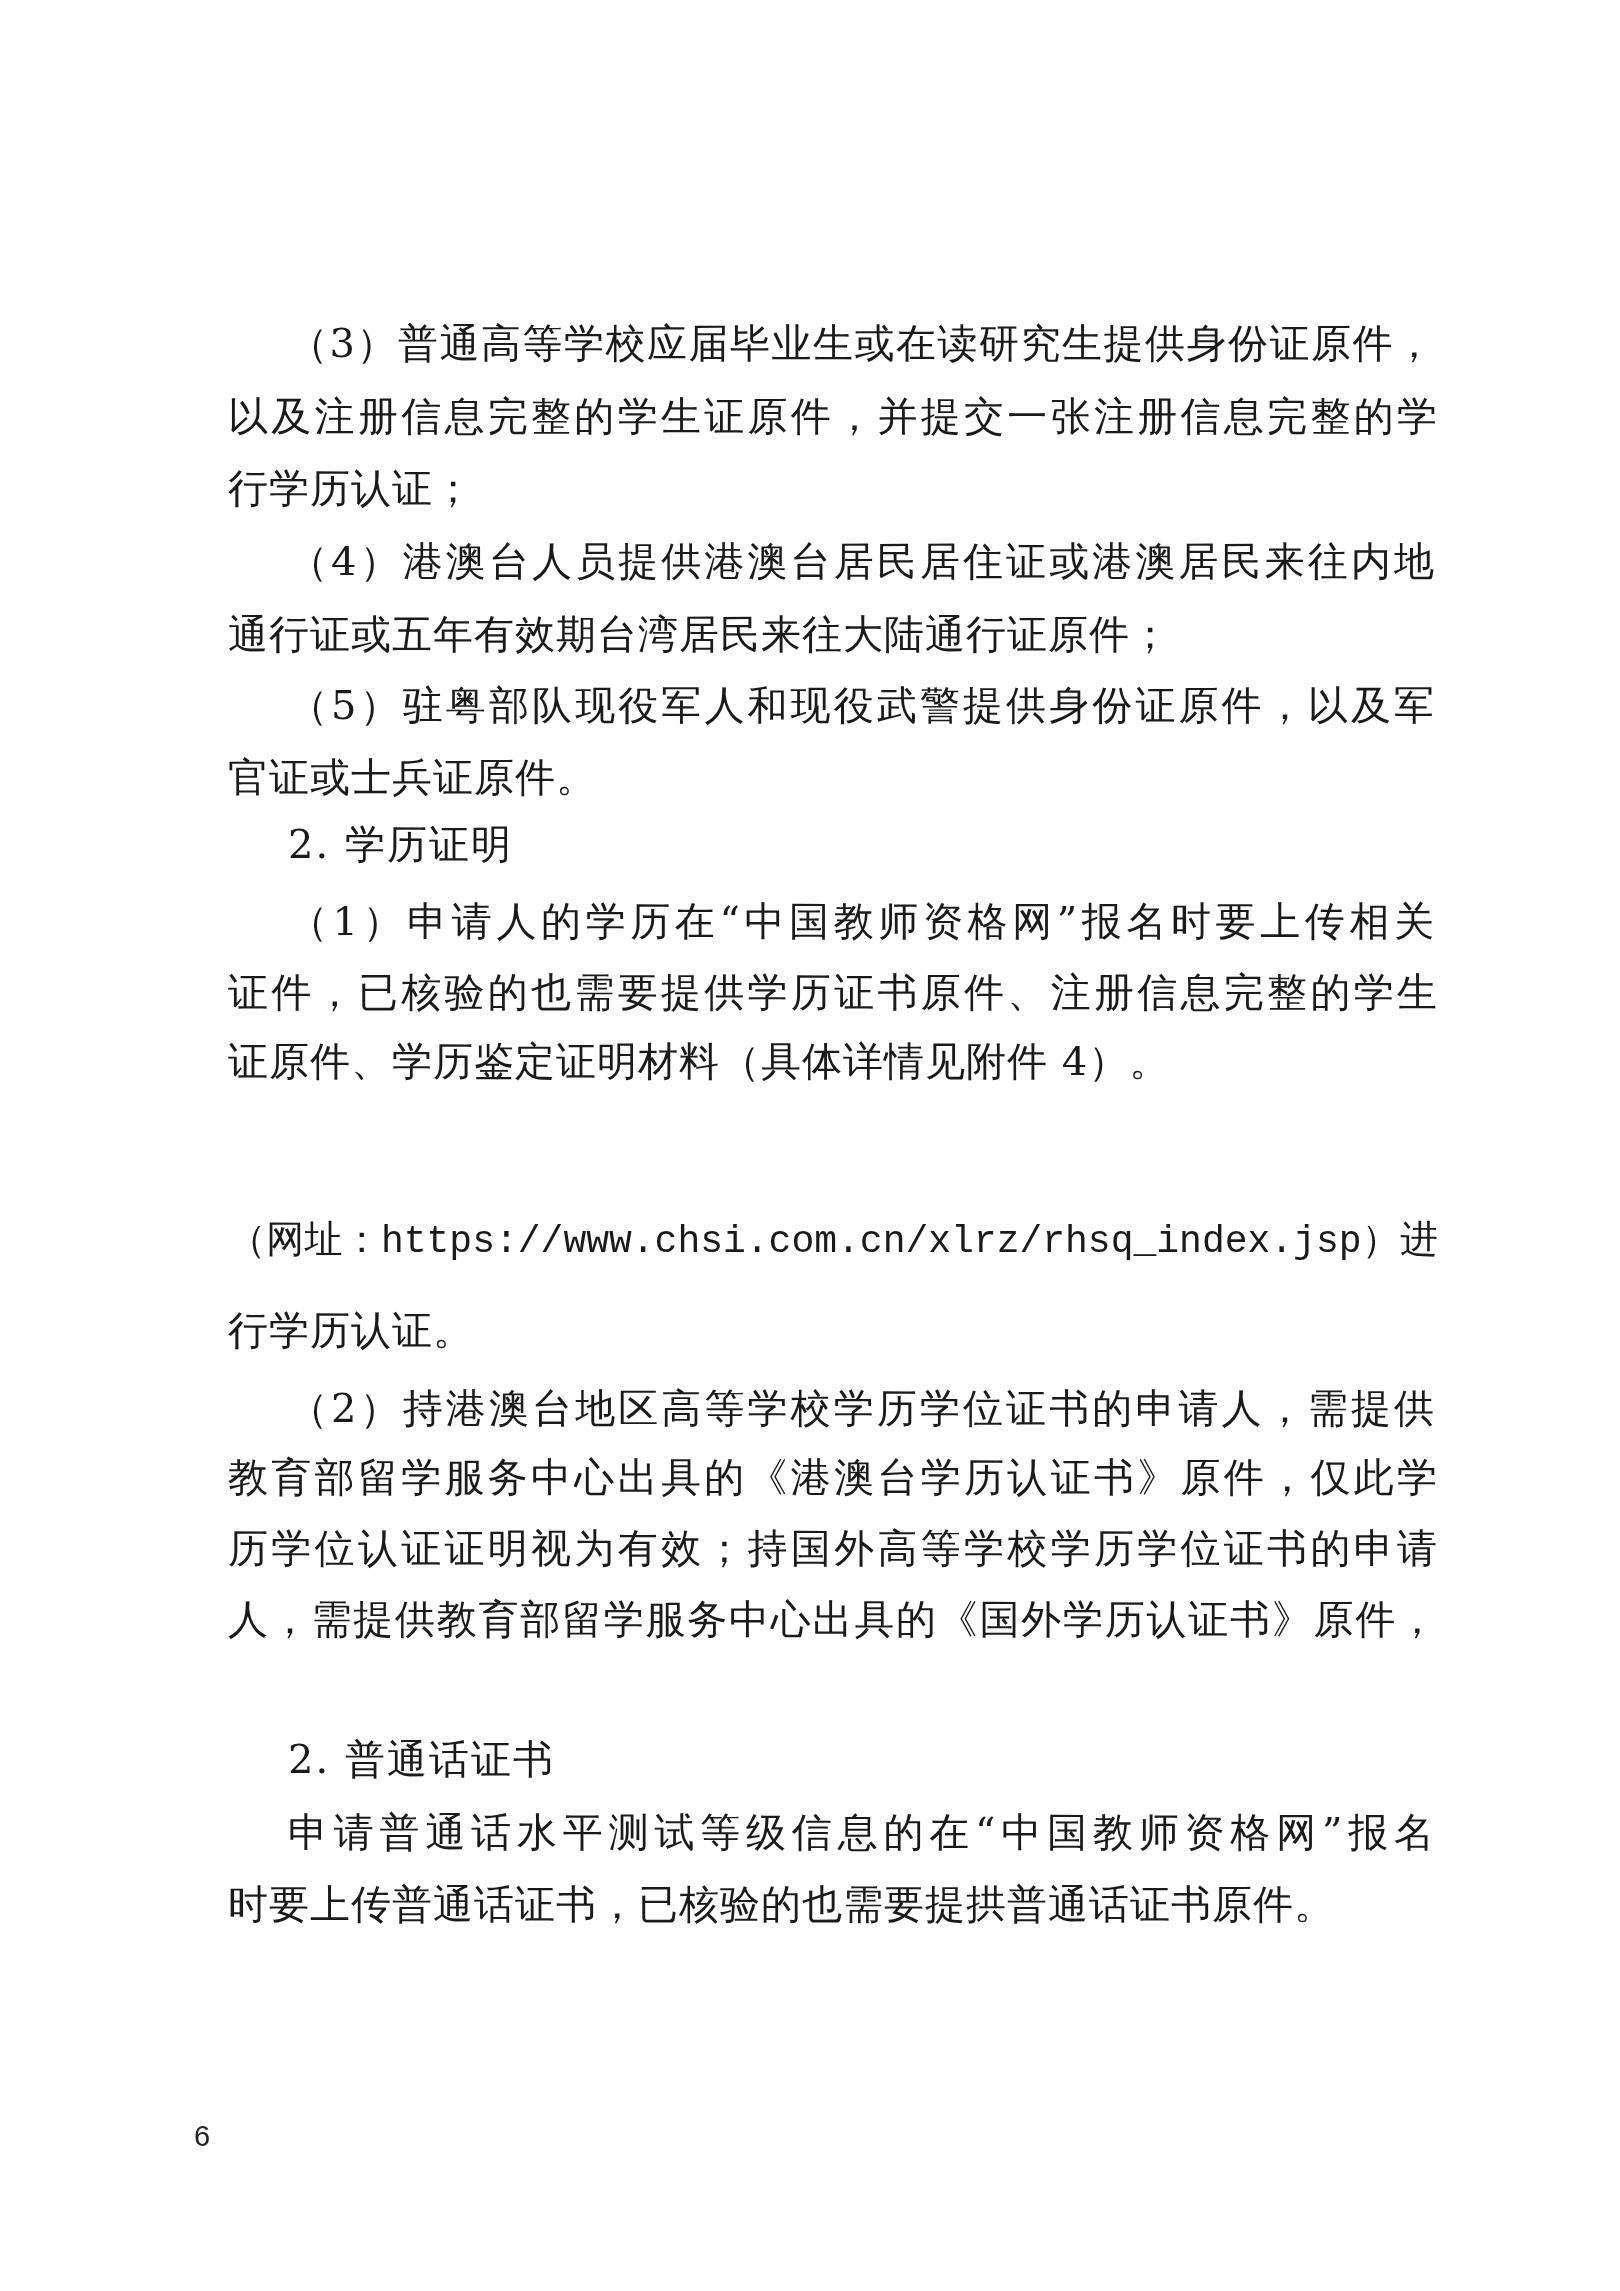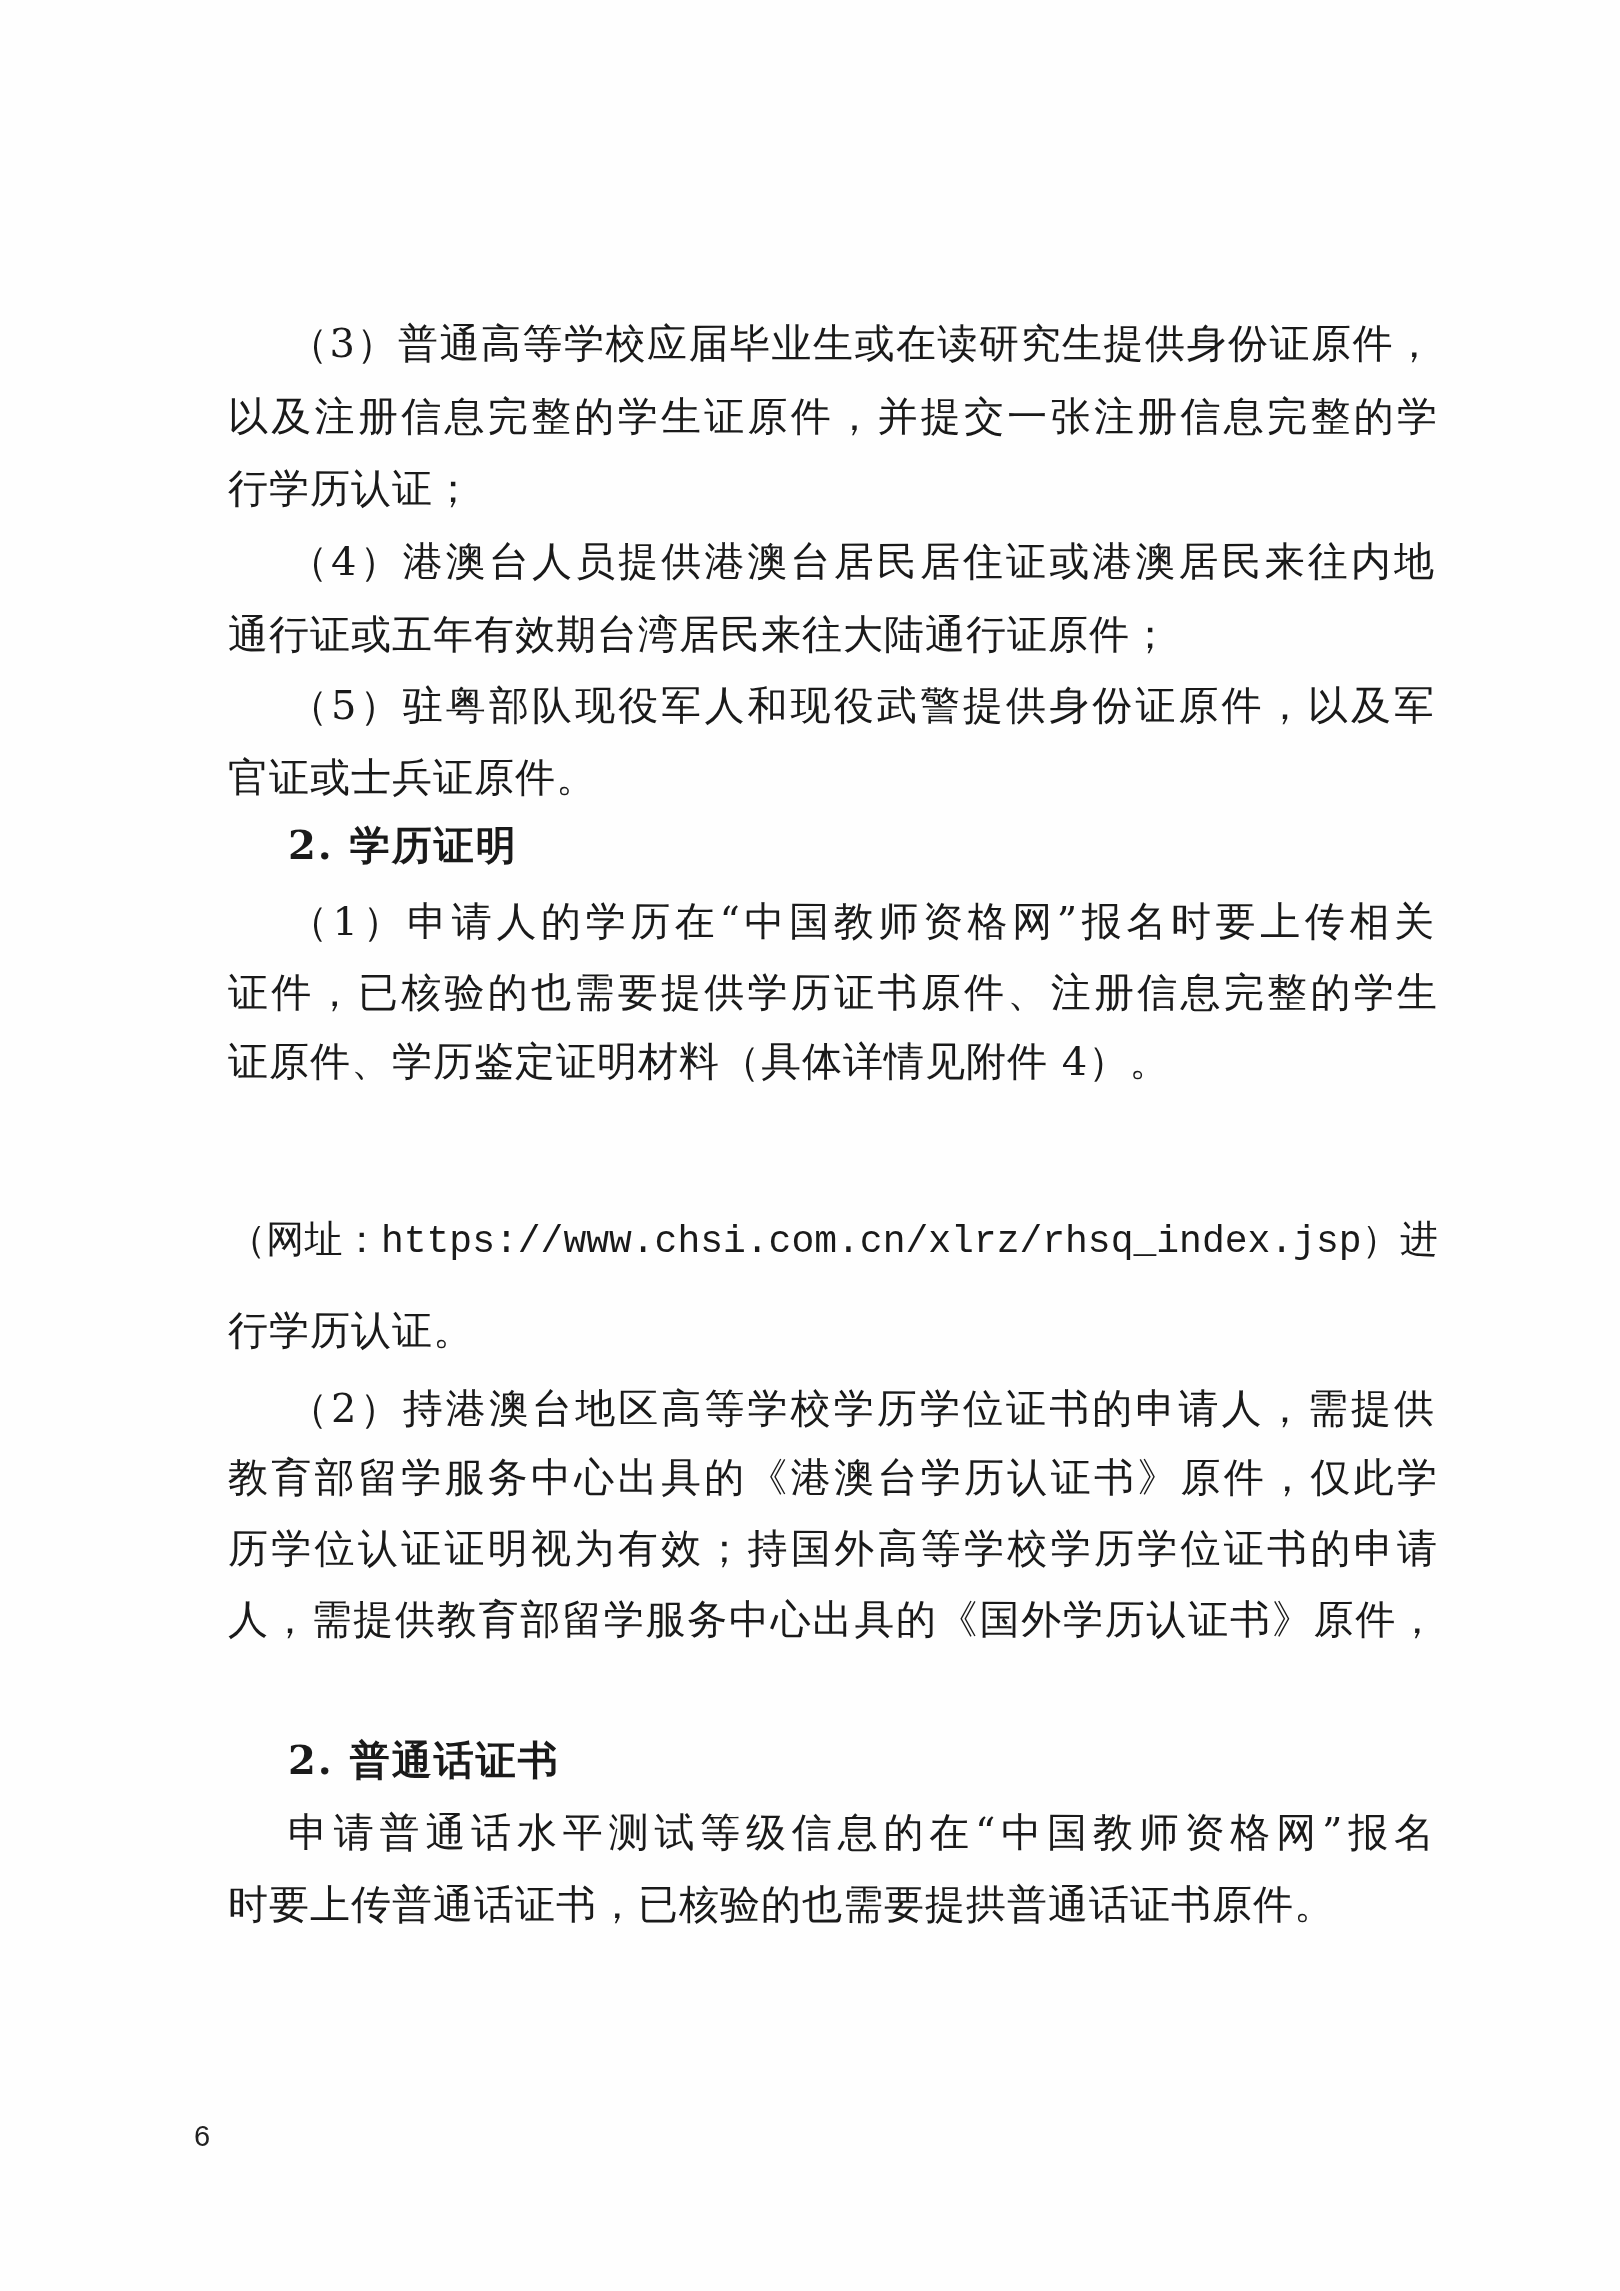--- a/index.html
+++ b/index.html
@@ -14,21 +14,21 @@
     font-family: "DejaVu Serif", "Liberation Serif", serif;
     font-size: 40px;
     color: #1a1a1a;
     white-space: nowrap;
     text-align: justify;
     text-align-last: justify;
     letter-spacing: 1px;
   }
   .line.last { text-align-last: left; }
   .line.indent { left: 288px; width: 1147px; }
-  .heading { font-weight: bold; text-align-last: left; letter-spacing: 2px; }
+  .heading { font-weight: normal; text-align-last: left; letter-spacing: 2px; }
   .url { font-family: Liberation Mono, monospace; font-size: 38px; letter-spacing: 0px; }
   .pagenum {
     position: absolute;
     left: 194px;
     top: 2120px;
     font-family: "Liberation Sans", sans-serif;
     font-size: 29px;
     color: #222;
   }
 </style>

